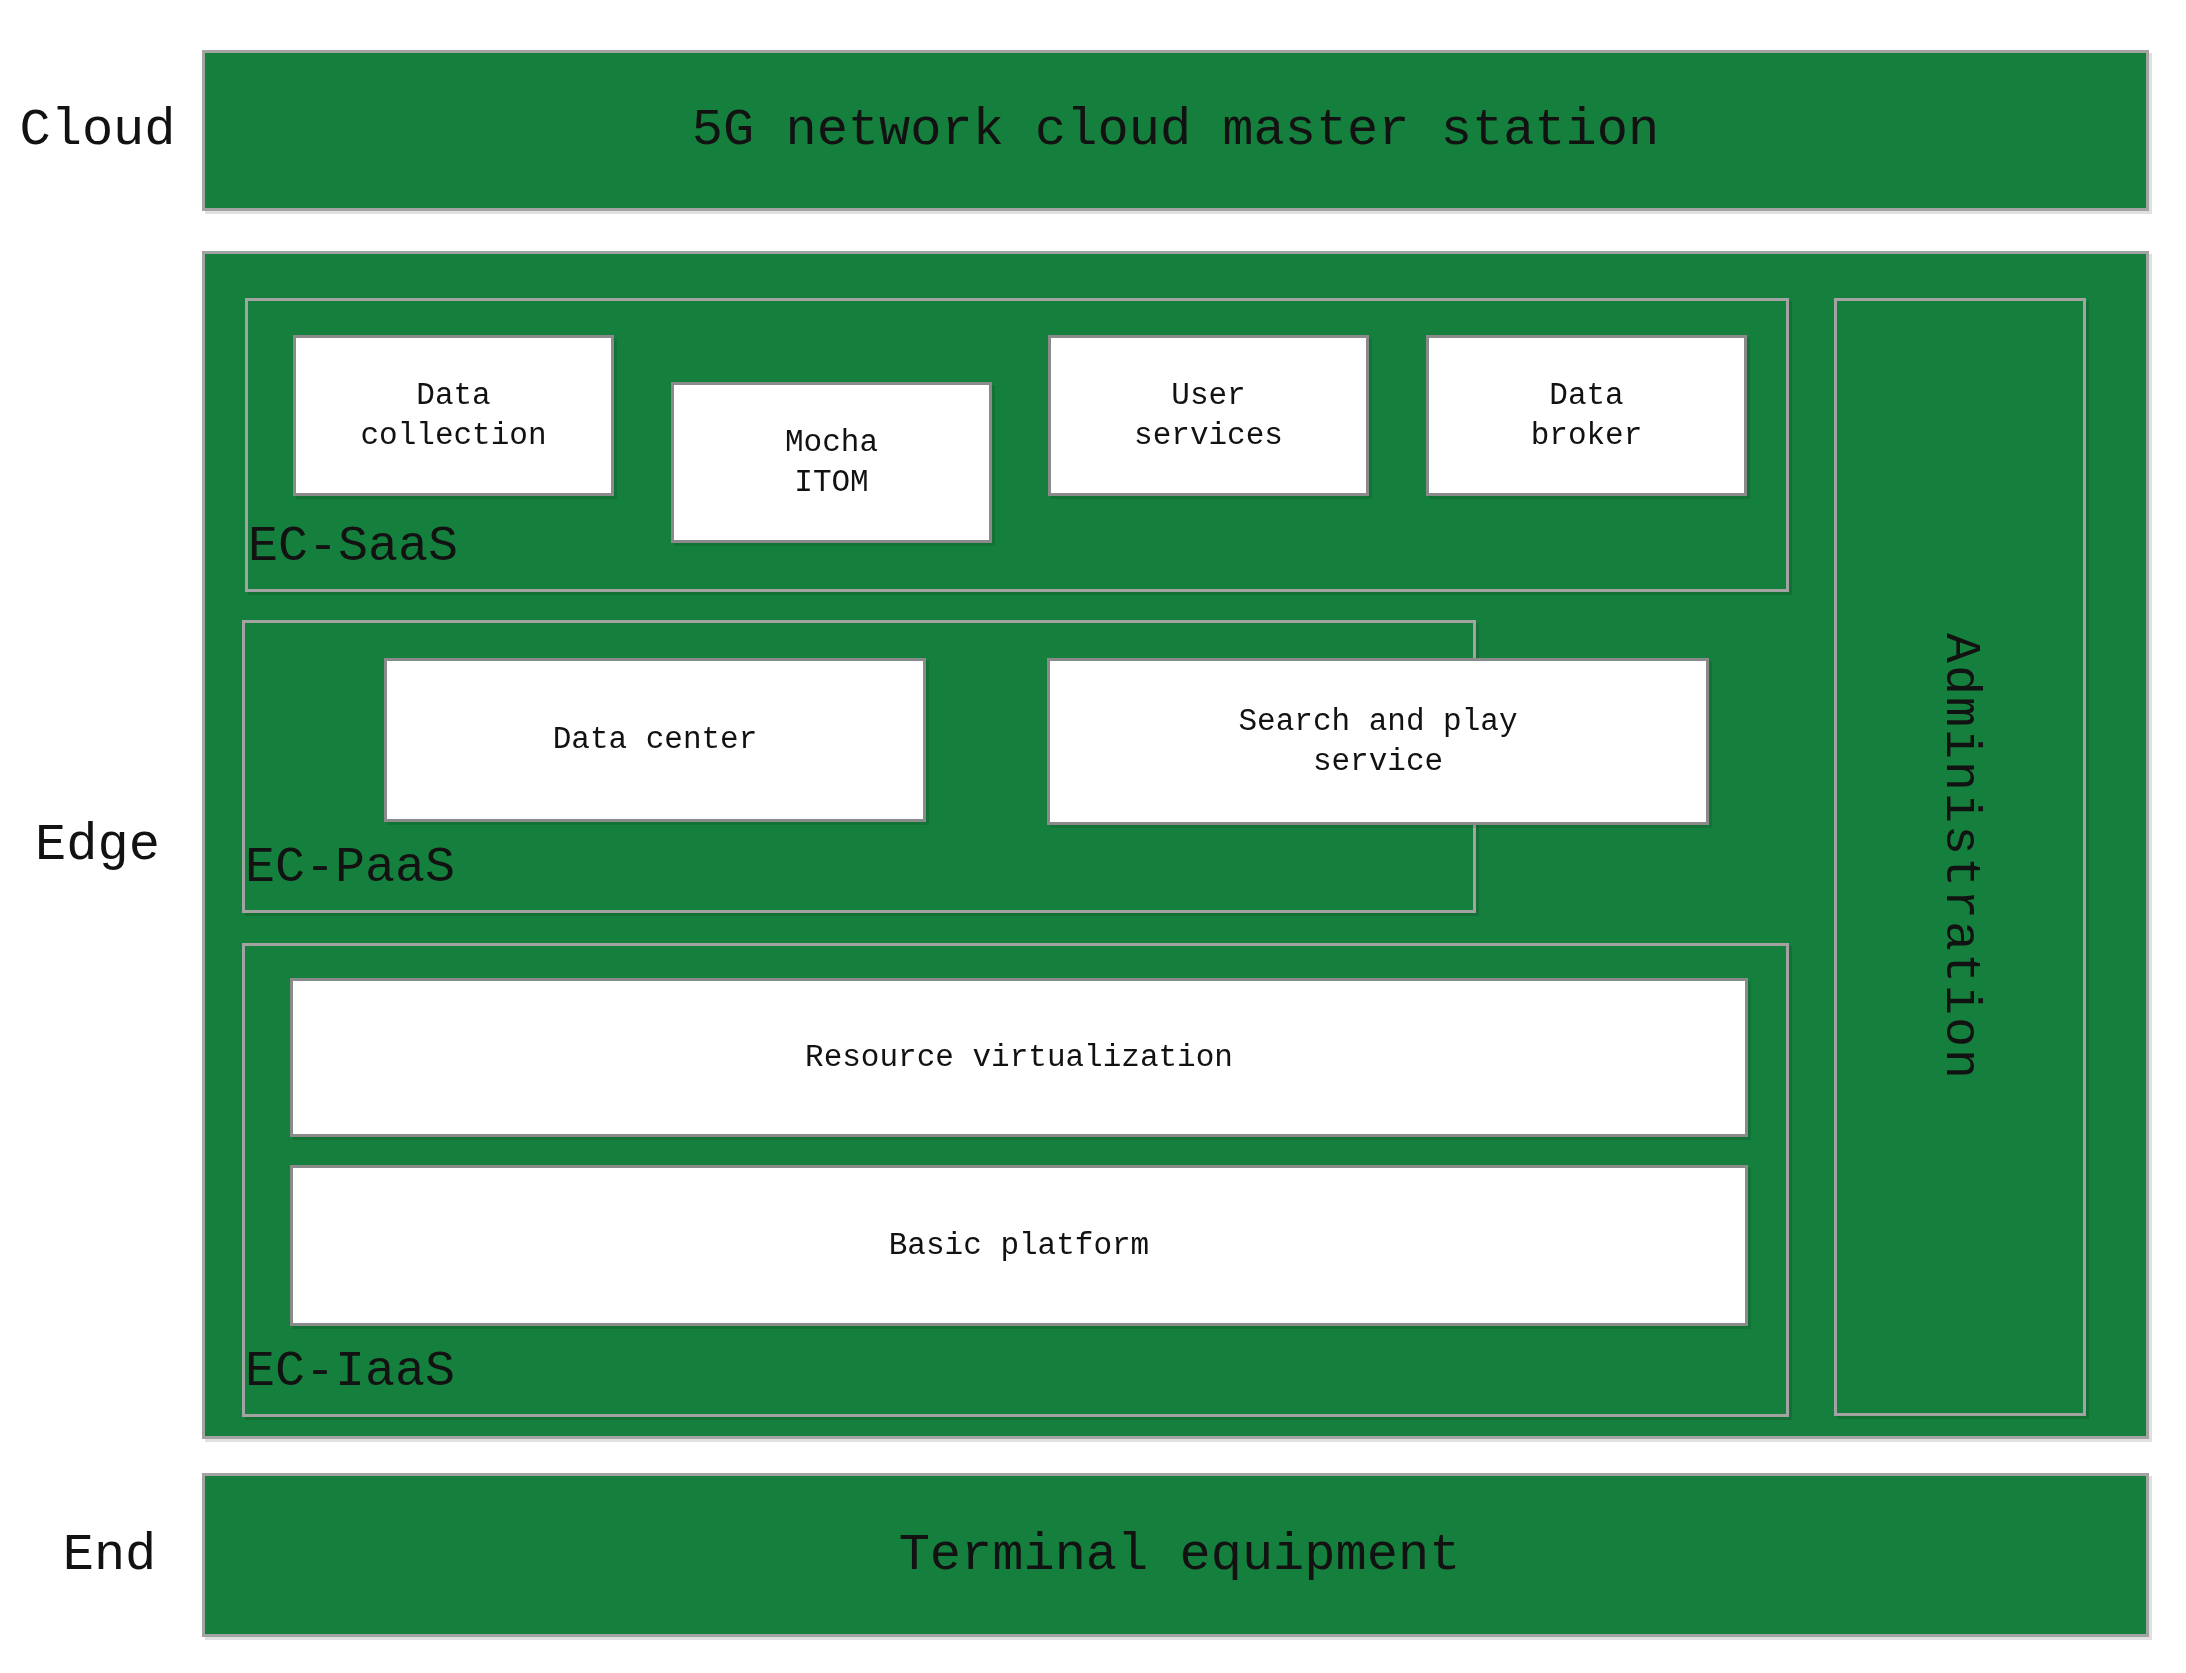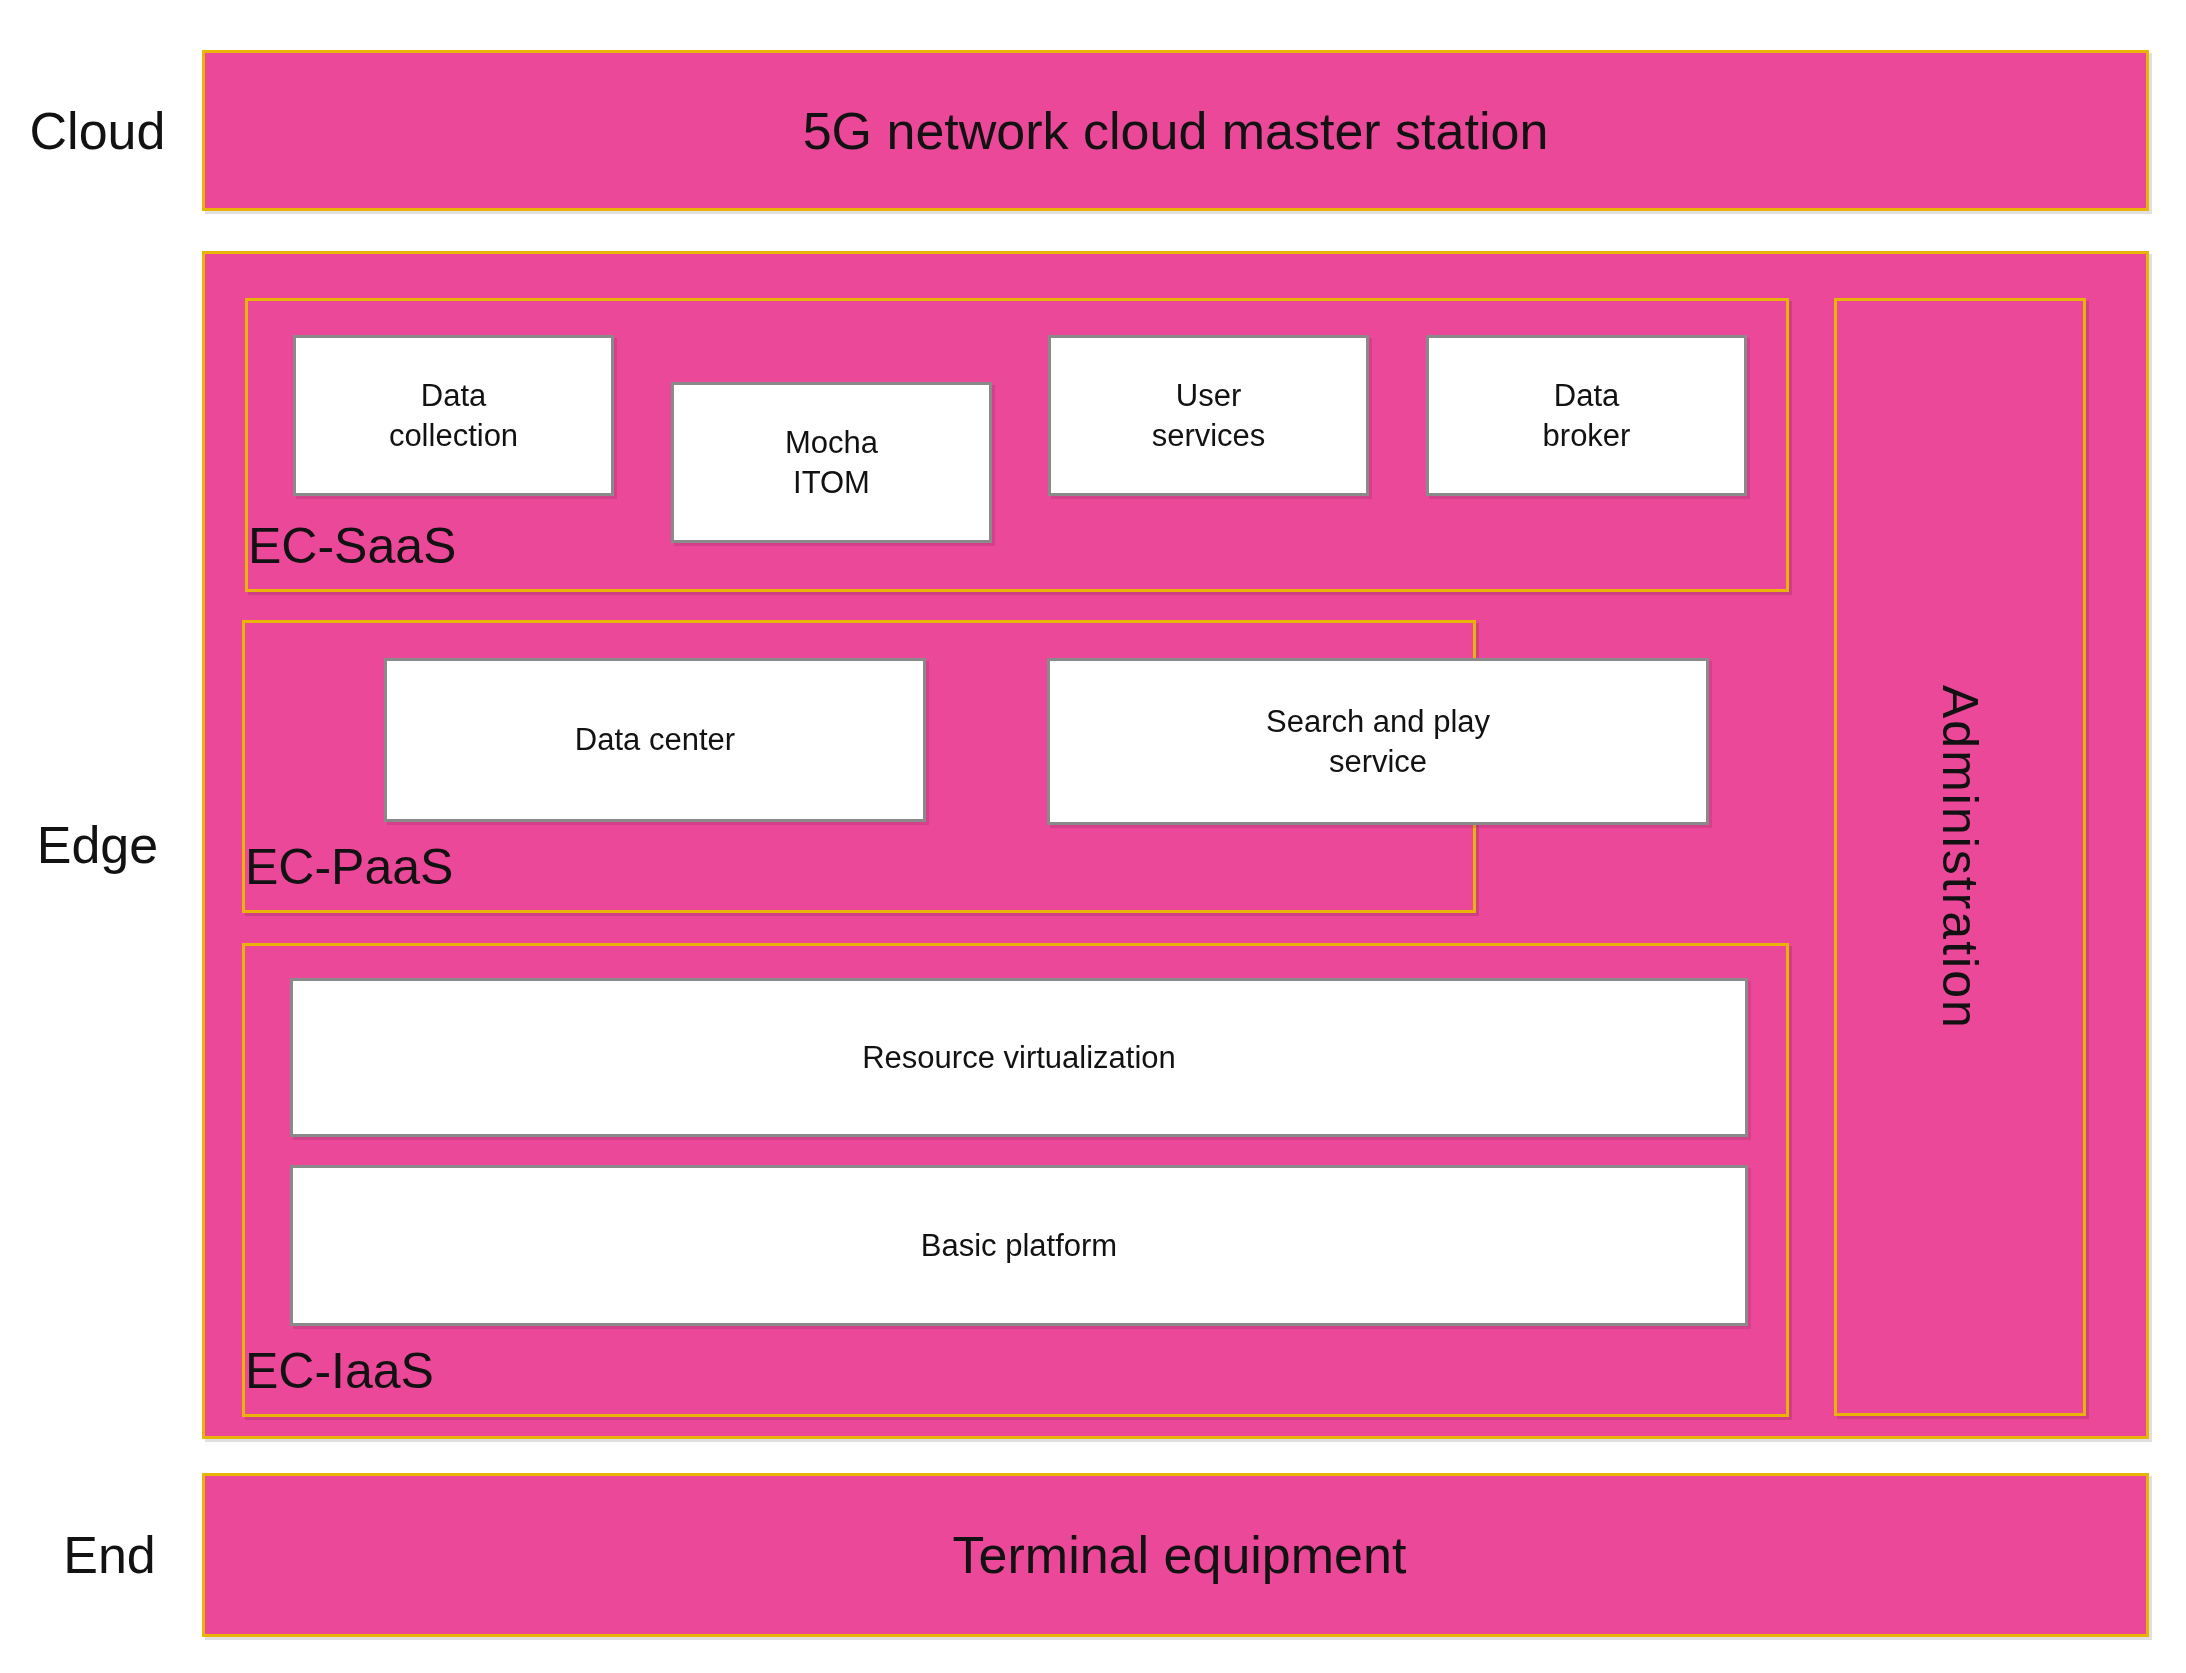--- a/index.html
+++ b/index.html
@@ -2,21 +2,21 @@
 <html><head>
 <meta charset="utf-8">
 <style>
   html, body { margin: 0; padding: 0; background: #ffffff; }
 
   .canvas {
     position: relative;
     width: 2186px;
     height: 1674px;
     background: #ffffff;
-    font-family: Liberation Sans, sans-serif;
+    font-family: Liberation Mono, monospace;
     color: #121212;
     overflow: hidden;
   }
 
   
   .side-label {
     position: absolute;
     left: 0;
     width: 195px;
     display: flex;
@@ -25,22 +25,22 @@
     font-size: 52px;
   }
   #lbl-cloud { top: 50px;   height: 161px; }
   #lbl-edge  { top: 251px;  height: 1188px; }
   #lbl-end   { top: 1473px; height: 164px; margin-left: 12px; }
 
   
   .box {
     position: absolute;
     box-sizing: border-box;
-    border: 3px solid #eab308;
-    background: #ec4899;
+    border: 3px solid #a3a3a3;
+    background: #15803d;
     box-shadow: 3px 3px 0 rgba(0,0,0,0.12);
   }
   .title-box {
     display: flex;
     align-items: center;
     justify-content: center;
     font-size: 52px;
     text-align: center;
   }
 

